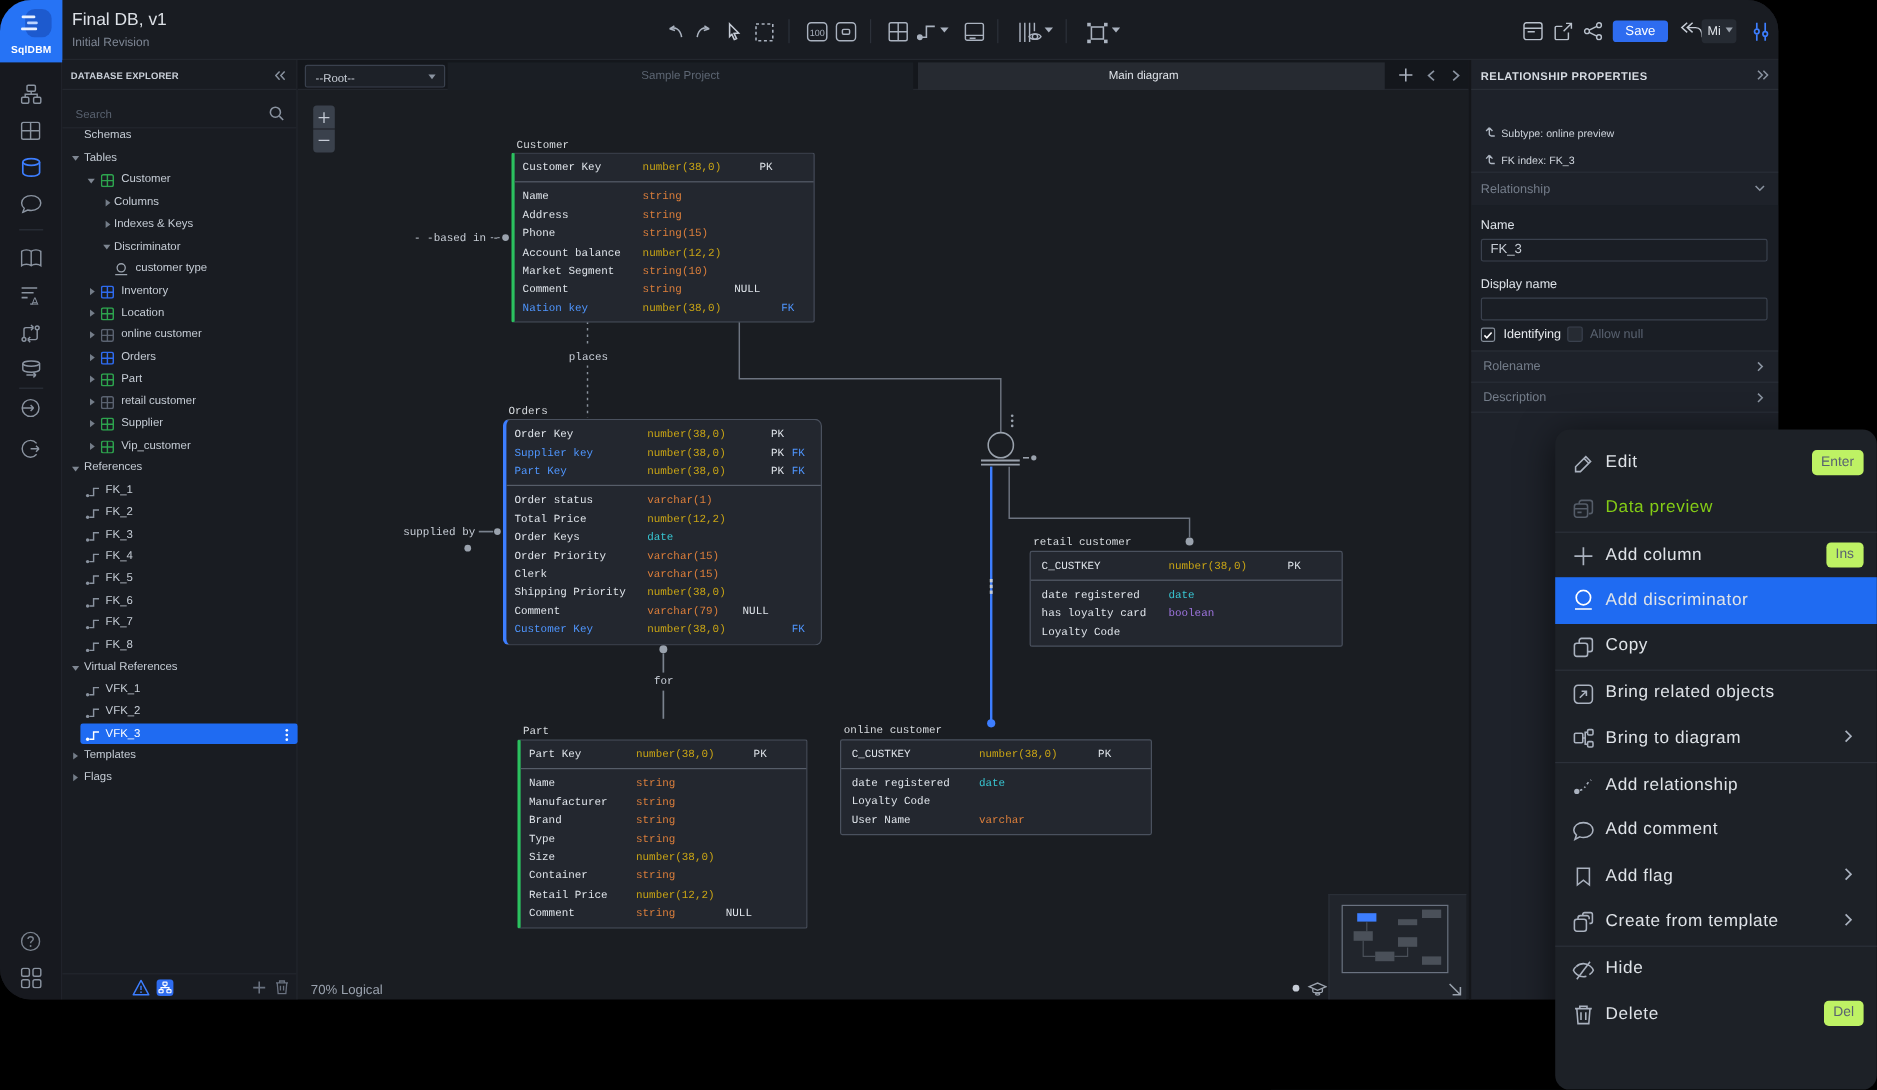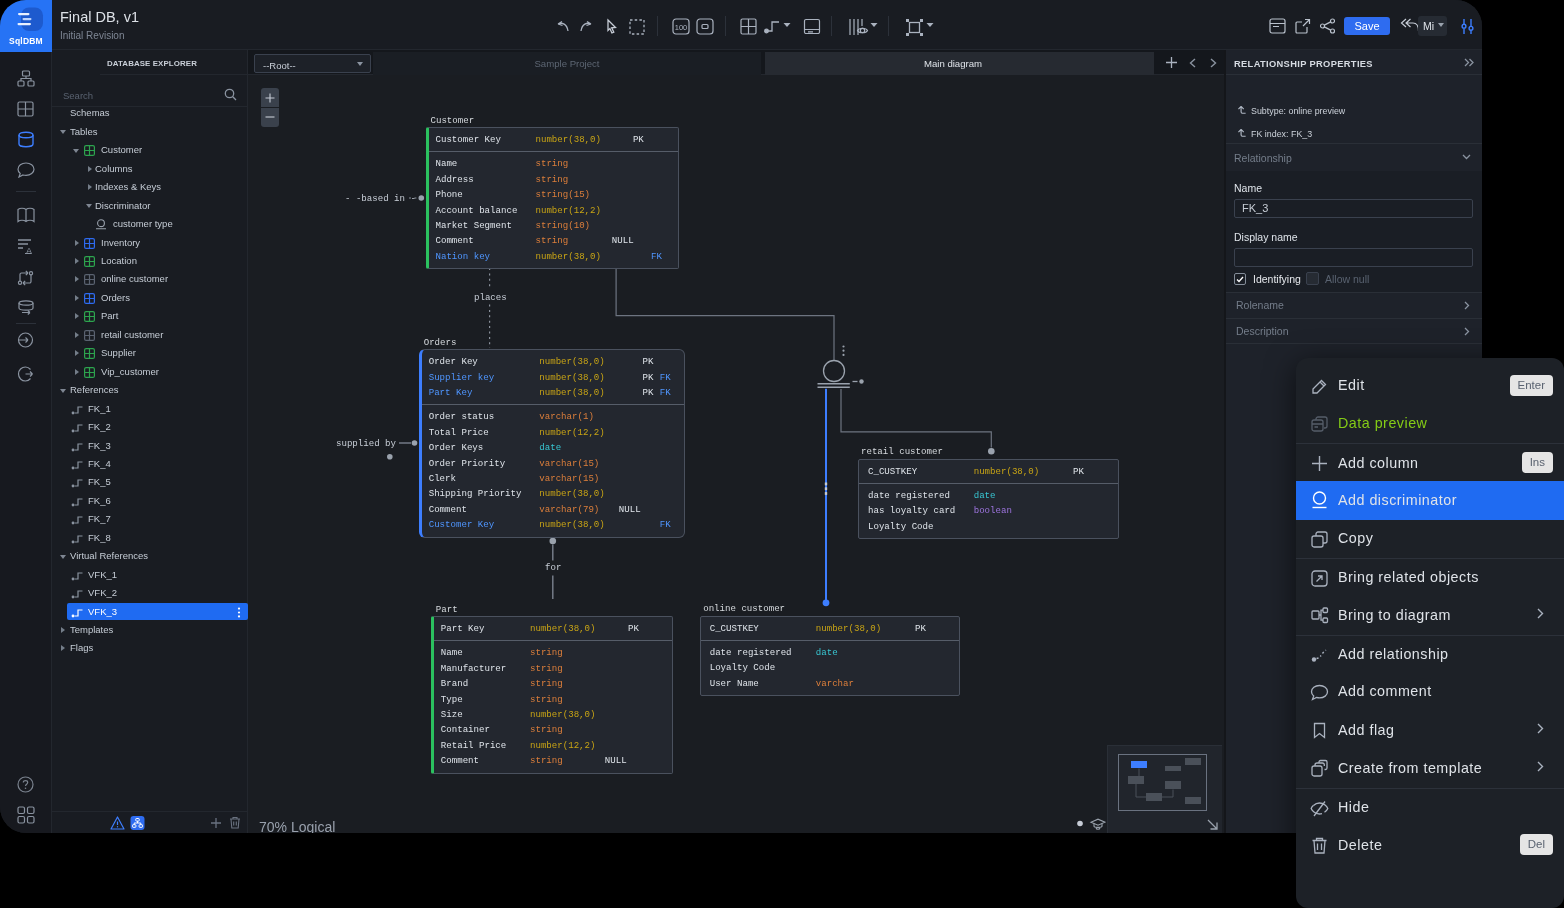--- a/index.html
+++ b/index.html
@@ -20,21 +20,21 @@
   border-right:1px solid #23272e; }
 #logo { position:absolute; left:0; top:0; width:52px; height:52px; background:#2673f5; }
 #logotxt { position:absolute; left:0; top:36px; width:52px; text-align:center;
   font-size:8.5px; font-weight:bold; color:#fff; letter-spacing:0.2px; }
 .rico { position:absolute; left:17px; }
 .rdiv { position:absolute; left:16px; width:20px; border-top:1px solid #2c313a; }
 
 #lpanel { position:absolute; left:52px; top:50px; width:196px; height:783px;
   background:#191c22; border-right:1px solid #23272e; }
 #lphead { position:absolute; left:0; top:0; width:100%; height:25px;
-  border-bottom:1px solid #23272e;margin-left:48px; }
+  border-bottom:1px solid #23272e; }
 #lphead .t { position:absolute; left:7px; top:9px; font-size:7.9px; font-weight:bold;
   letter-spacing:0.1px; color:#c9cfd8; }
 #search { position:absolute; left:0; top:32px; width:100%; height:25px;
   border-bottom:1px solid #23272e; }
 #search .p { position:absolute; left:11px; top:7.5px; font-size:9.5px; color:#596270; }
 .trow { position:absolute; left:0; width:100%; height:18.45px; line-height:18.45px;
   font-size:9.5px; color:#c6cdd6; white-space:nowrap; }
 .tx { position:absolute; top:0; }
 .cdn { position:absolute; top:7.5px; width:0; height:0;
   border-left:3.5px solid transparent; border-right:3.5px solid transparent;
@@ -49,21 +49,21 @@
   border-top:1px solid #23272e; }
 
 #tabbar { position:absolute; left:248px; top:50px; width:976px; height:25px;
   background:#14171c; border-bottom:1px solid #23272e; }
 #rootsel { position:absolute; left:6px; top:4px; width:117px; height:19px;
   background:#1d2128; border:1px solid #3a414e; border-radius:2px; }
 #rootsel .t { position:absolute; left:8px; top:4.5px; font-size:9.5px; color:#c9cfd8; }
 .tab { position:absolute; top:2px; height:23px; line-height:23px; text-align:center;
   font-size:9.6px; }
 #statusbar { position:absolute; left:248px; top:811px; width:974px; height:22px; }
-#statusbar .t { position:absolute; left:11px; top:7.5px; font-size:14px; color:#99a1ad; }
+#statusbar .t { position:absolute; left:11px; top:7.5px; font-size:11px; color:#99a1ad; }
 #minimap { position:absolute; left:1107px; top:745px; width:115px; height:88px;
   background:#21252c; border-left:1px solid #2a2f37; border-top:1px solid #2a2f37; }
 .mmb { position:absolute; background:#4a5059; }
 
 .tbl { position:absolute; background:#23272f; border:1px solid #4a515e; border-radius:2px;
   border-left:3px solid #4a515e; padding:4px 0;
   font-family:"Liberation Mono", monospace; font-size:9.1px; }
 .tbl .ttl { position:absolute; left:2px; bottom:100%; margin-bottom:2.5px;
   color:#d6dade; white-space:nowrap; }
 .tbl .r { position:relative; height:15.4px; line-height:15.4px; white-space:nowrap; }
@@ -95,21 +95,21 @@
 .flbl { position:absolute; left:8px; font-size:10.5px; color:#dfe4ea; }
 .srow { position:absolute; left:0; width:100%; font-size:10.5px; color:#747d8a; }
 
 #menu { position:absolute; left:1296px; top:358px; width:268px; height:550px;
   background:#1d2127; border-radius:12px; box-shadow:0 6px 30px rgba(0,0,0,0.6);
   padding-top:8.5px; z-index:50; }
 .mi { position:relative; height:38.3px; }
 .mi .t { position:absolute; left:42px; top:10.5px; font-size:14.3px; letter-spacing:0.5px; color:#dfe3e8; }
 .mi .ic { position:absolute; left:14px; top:10px; }
 .mi .bdg { position:absolute; right:11px; top:8px; height:21px; line-height:21px;
-  background:#e5e5e5; border-radius:4px; padding:0 8px; font-size:11.5px; color:#596270; }
+  background:#bef264; border-radius:4px; padding:0 8px; font-size:11.5px; color:#596270; }
 .mi .sub { position:absolute; right:20px; top:12px; }
 .msep { border-top:1px solid #2c313a; }
 .mi.dis .t { color:#84cc16; }
 .mi.hl { background:#1f6bf2; }
 </style>
 </head>
 <body>
 <div id="win">
 
   <svg id="dsvg" class="abs" style="left:0;top:0;" width="1482" height="833" viewBox="0 0 1482 833">

